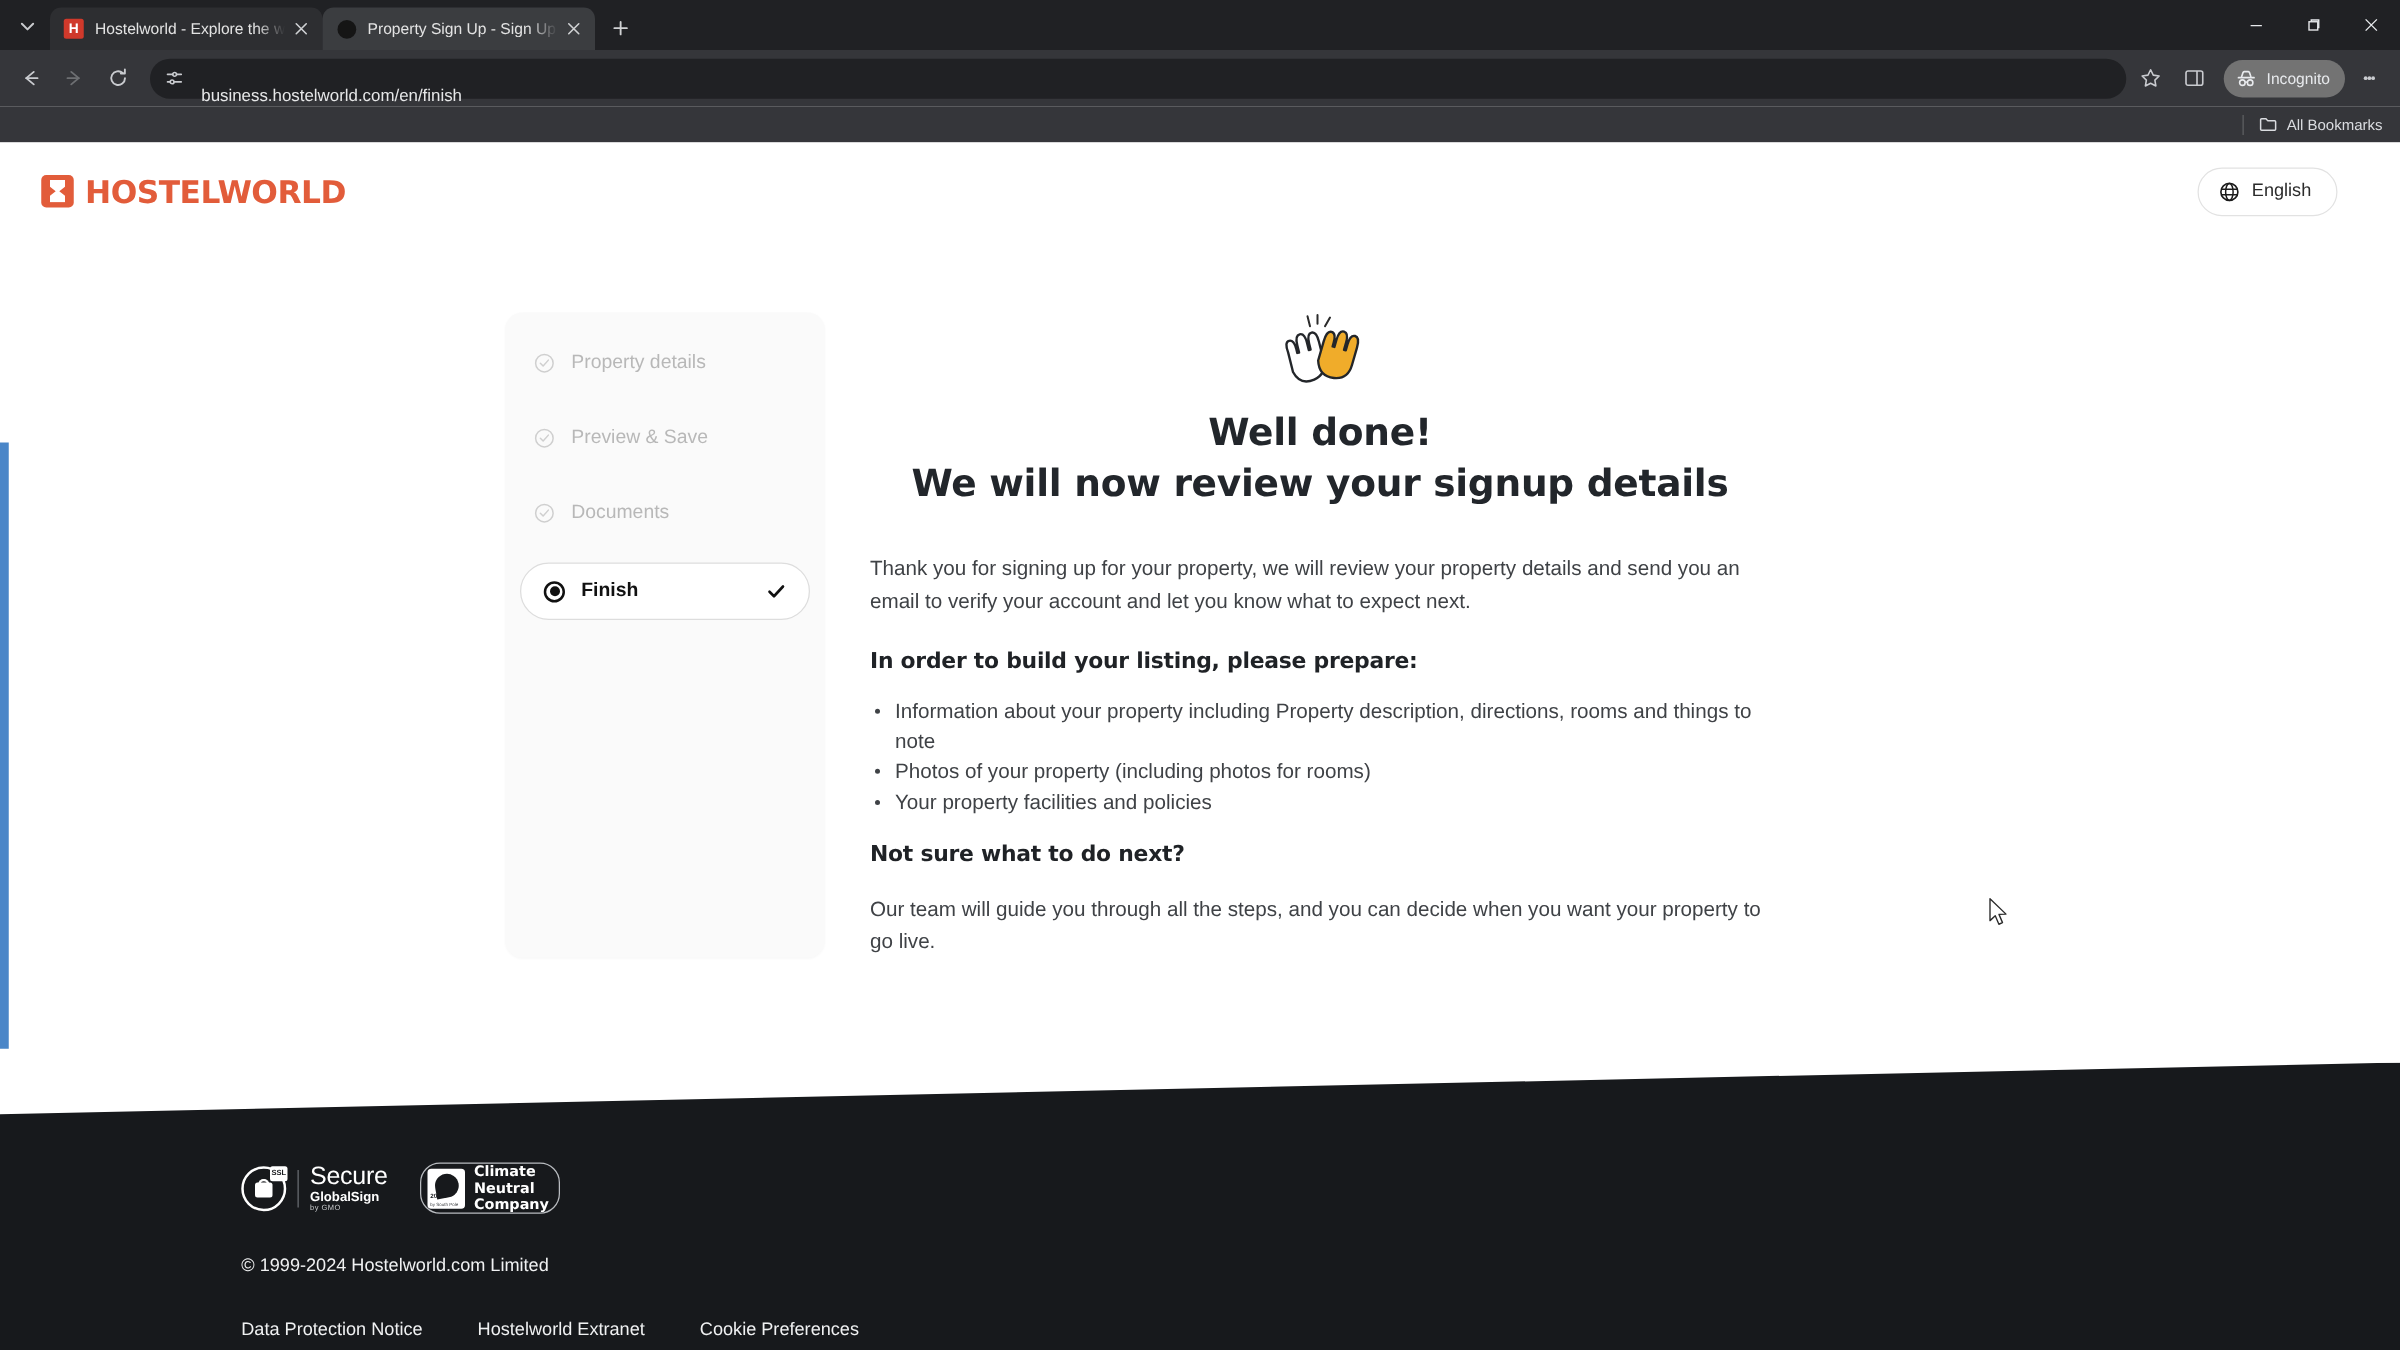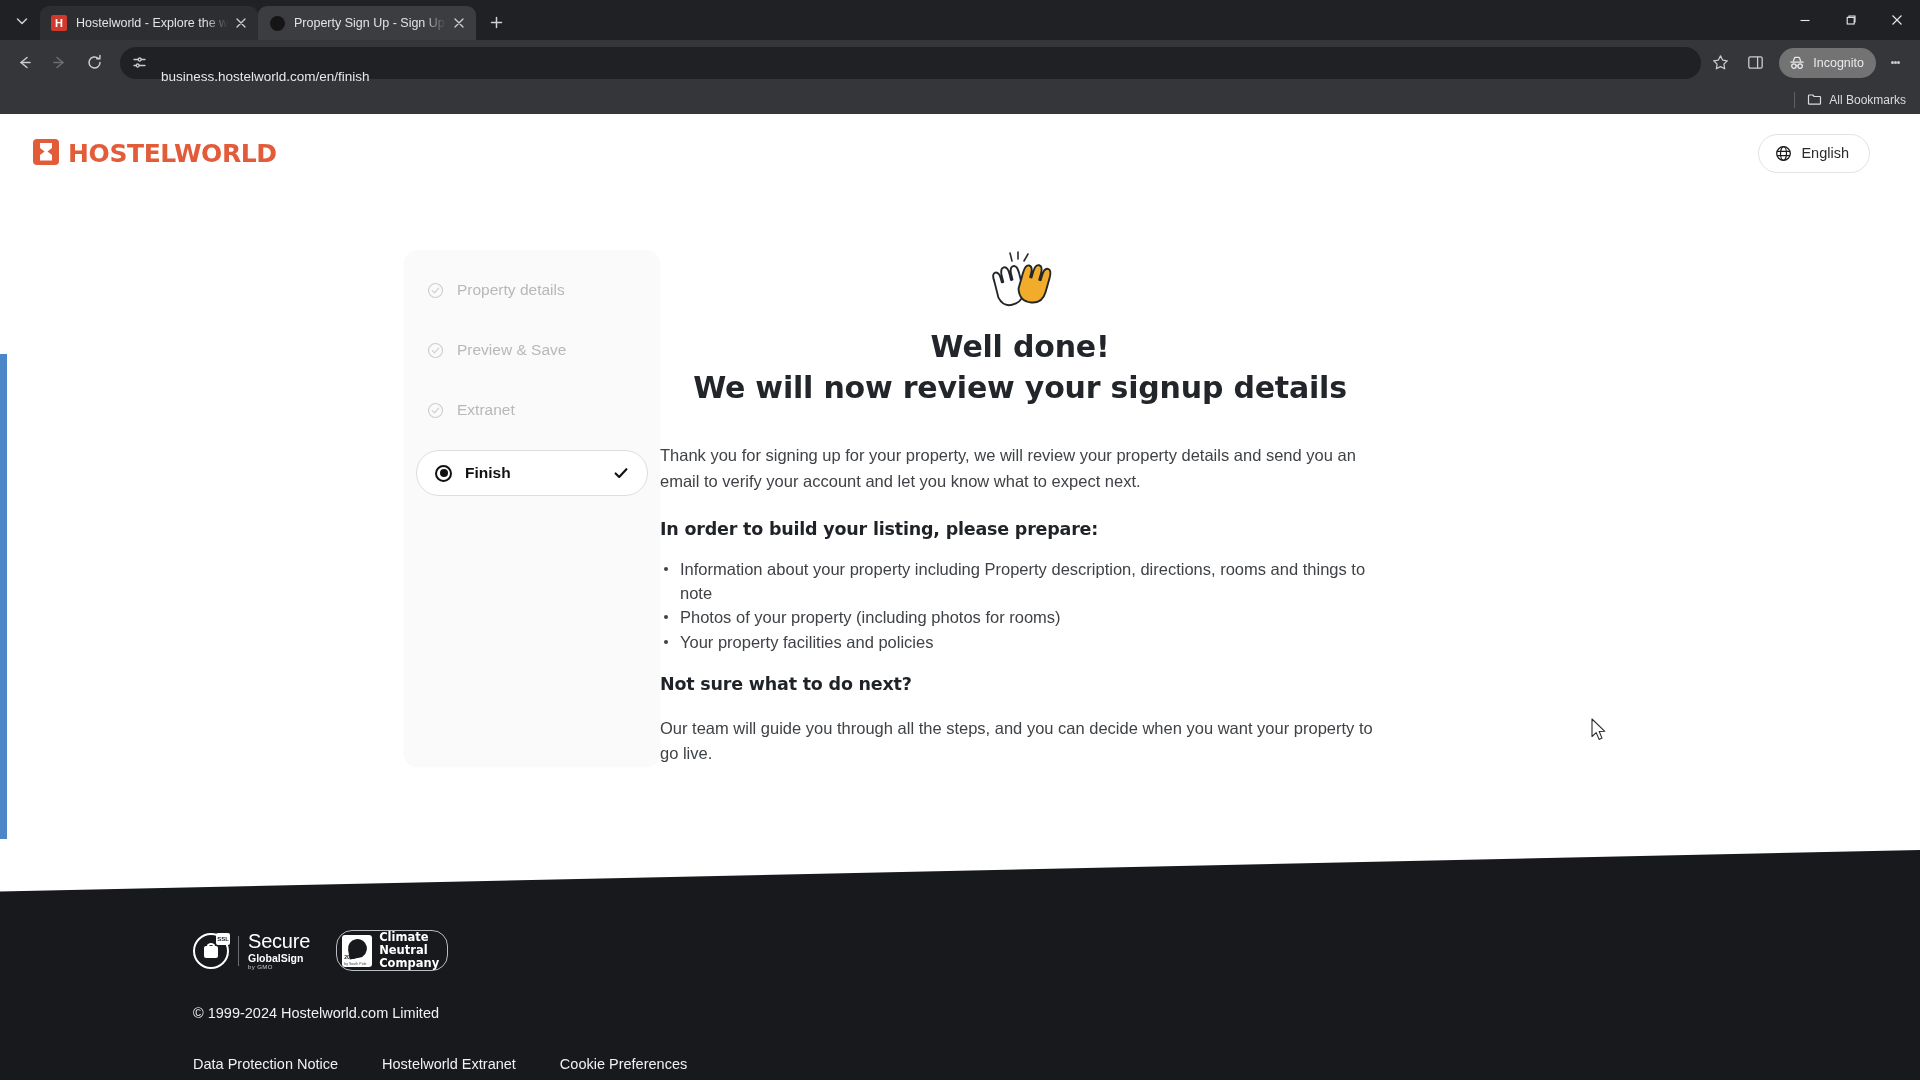--- a/index.html
+++ b/index.html
@@ -195,21 +195,21 @@
   }
 
   .site-header {
     height: 78px;
     background: #fff;
     display: flex;
     align-items: center;
     justify-content: space-between;
     padding: 0 50px 0 33px;
   }
-  .logo { display: flex; gap: 9px; }
+  .logo { display: flex; align-items: center; gap: 9px; }
   .logo-mark {
     width: 26px; height: 26px;
     background: #E25C3A;
     border-radius: 4px;
     position: relative;
     flex: none;
   }
   .logo-mark::before {
     content: "";
     position: absolute;
@@ -236,20 +236,21 @@
     padding: 0 20px 0 16px;
   }
   .lang-btn .label { font-size: 14.5px; color: #2b2b2b; }
   .lang-btn svg { stroke: #1b1b1b; fill: none; }
 
   
   .content {
     position: relative;
     display: flex;
     padding-top: 58px;
+    gap: 36px;
   }
 
   
   .focus-bar {
     position: absolute;
     left: 0;
     top: 240px;
     width: 7px;
     height: 485px;
     background: #4a86c8;
@@ -663,21 +664,21 @@
             <span class="label">Preview &amp; Save</span>
           </div>
 
           <div class="step done">
             <span class="icon">
               <svg width="17" height="17" viewBox="0 0 17 17">
                   <circle cx="8.5" cy="8.5" r="7" stroke-width="1.2" fill="none" stroke="#cfcfcf"></circle>
                   <path d="M5.3 8.6 L7.5 10.8 L11.7 6.1" stroke-width="1.2" fill="none" stroke="#cfcfcf" stroke-linecap="round" stroke-linejoin="round"></path>
                 </svg>
             </span>
-            <span class="label">Extranet</span>
+            <span class="label">Documents</span>
           </div>
 
           <div class="step current">
             <span class="radio-filled"></span>
             <span class="label">Finish</span>
             <span class="step-check">
               <svg width="16" height="16" viewBox="0 0 16 16">
                   <path d="M2.6 8.4 L6.2 12 L13.4 4.2" stroke-width="2.1" stroke-linecap="round" stroke-linejoin="round"></path>
                 </svg>
             </span>

